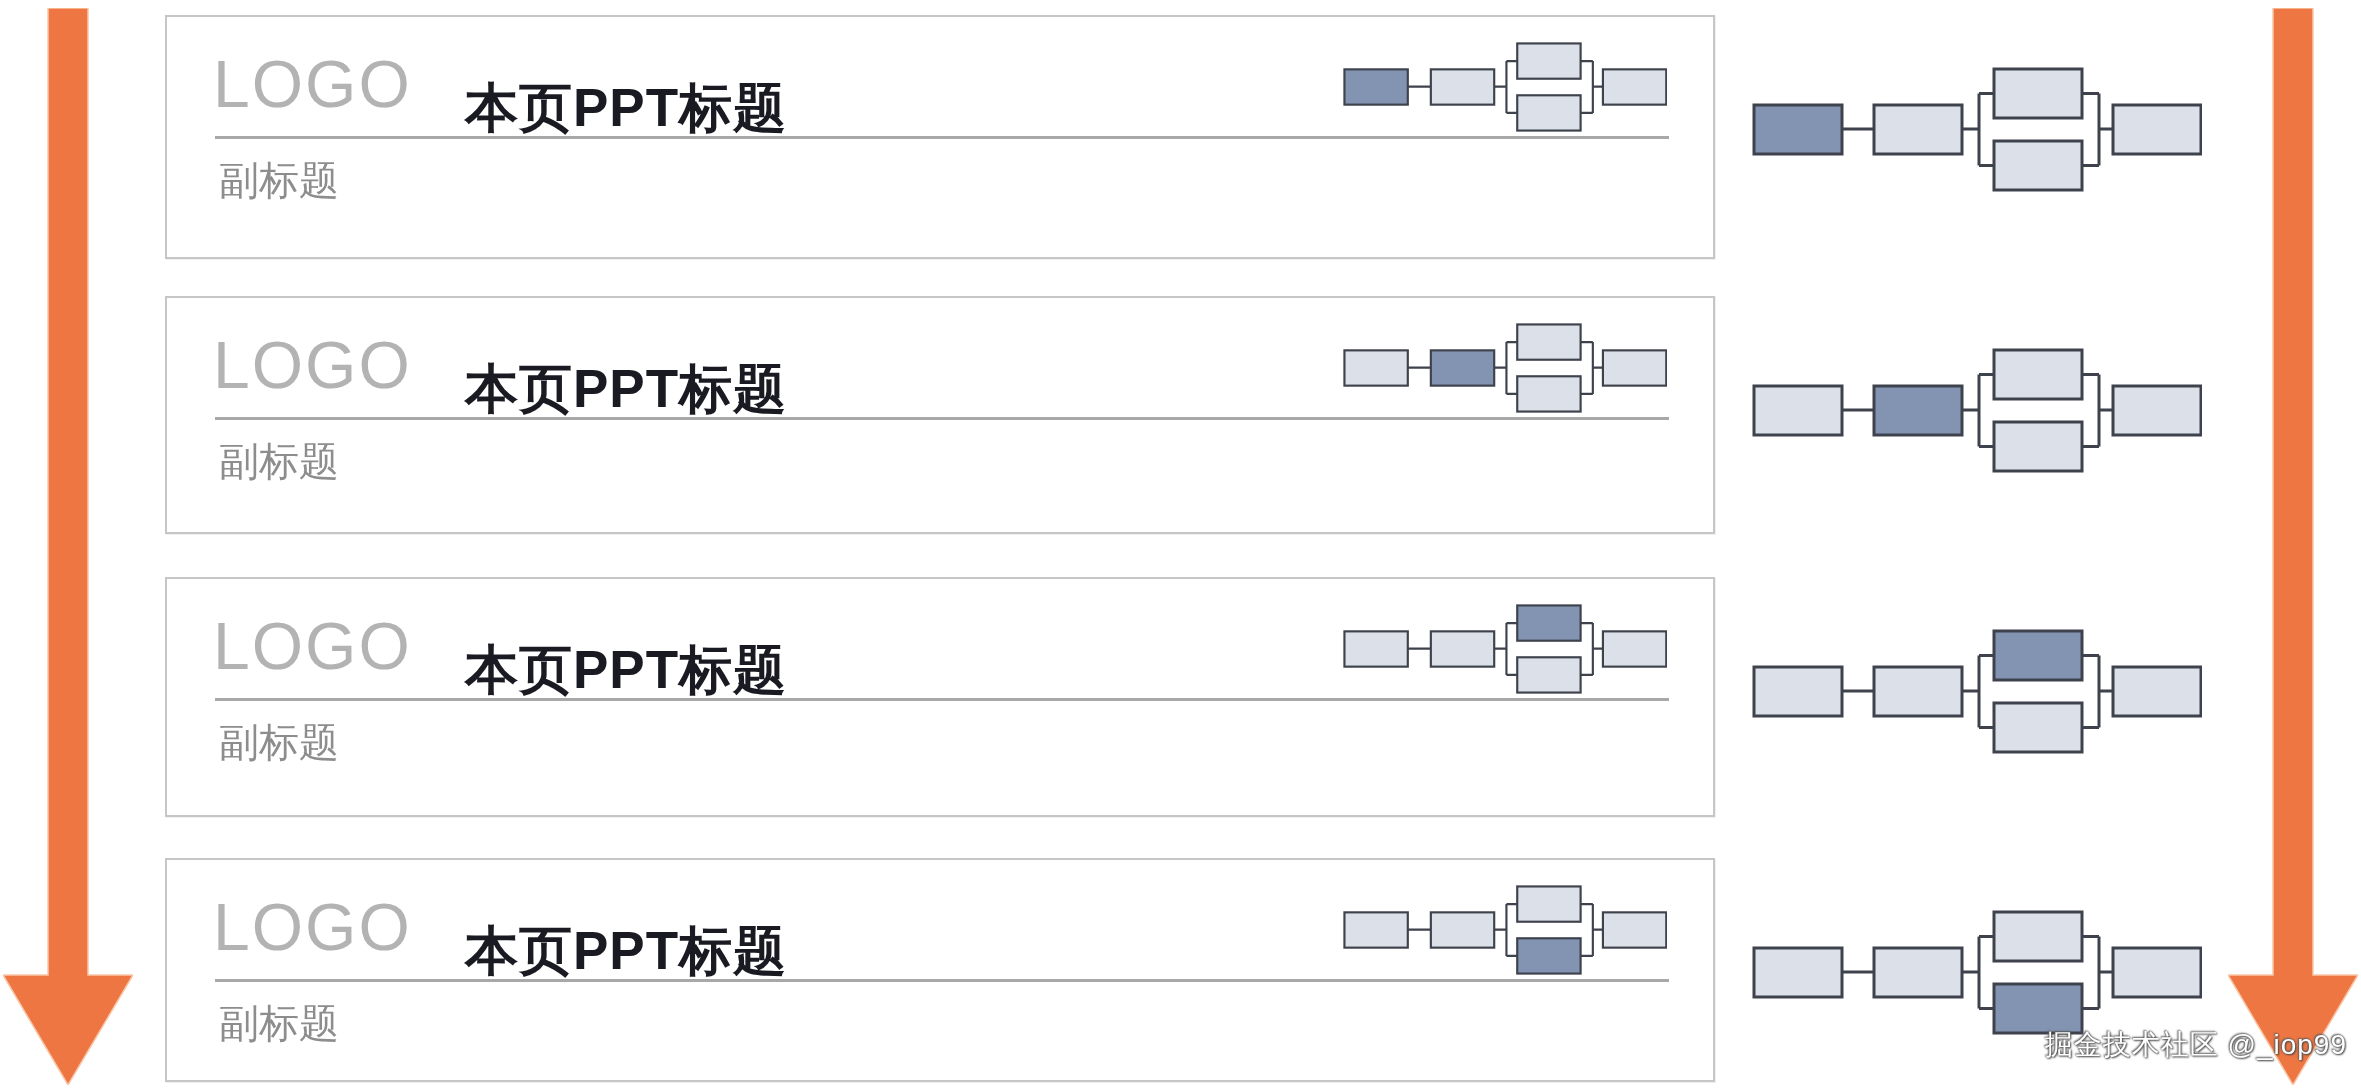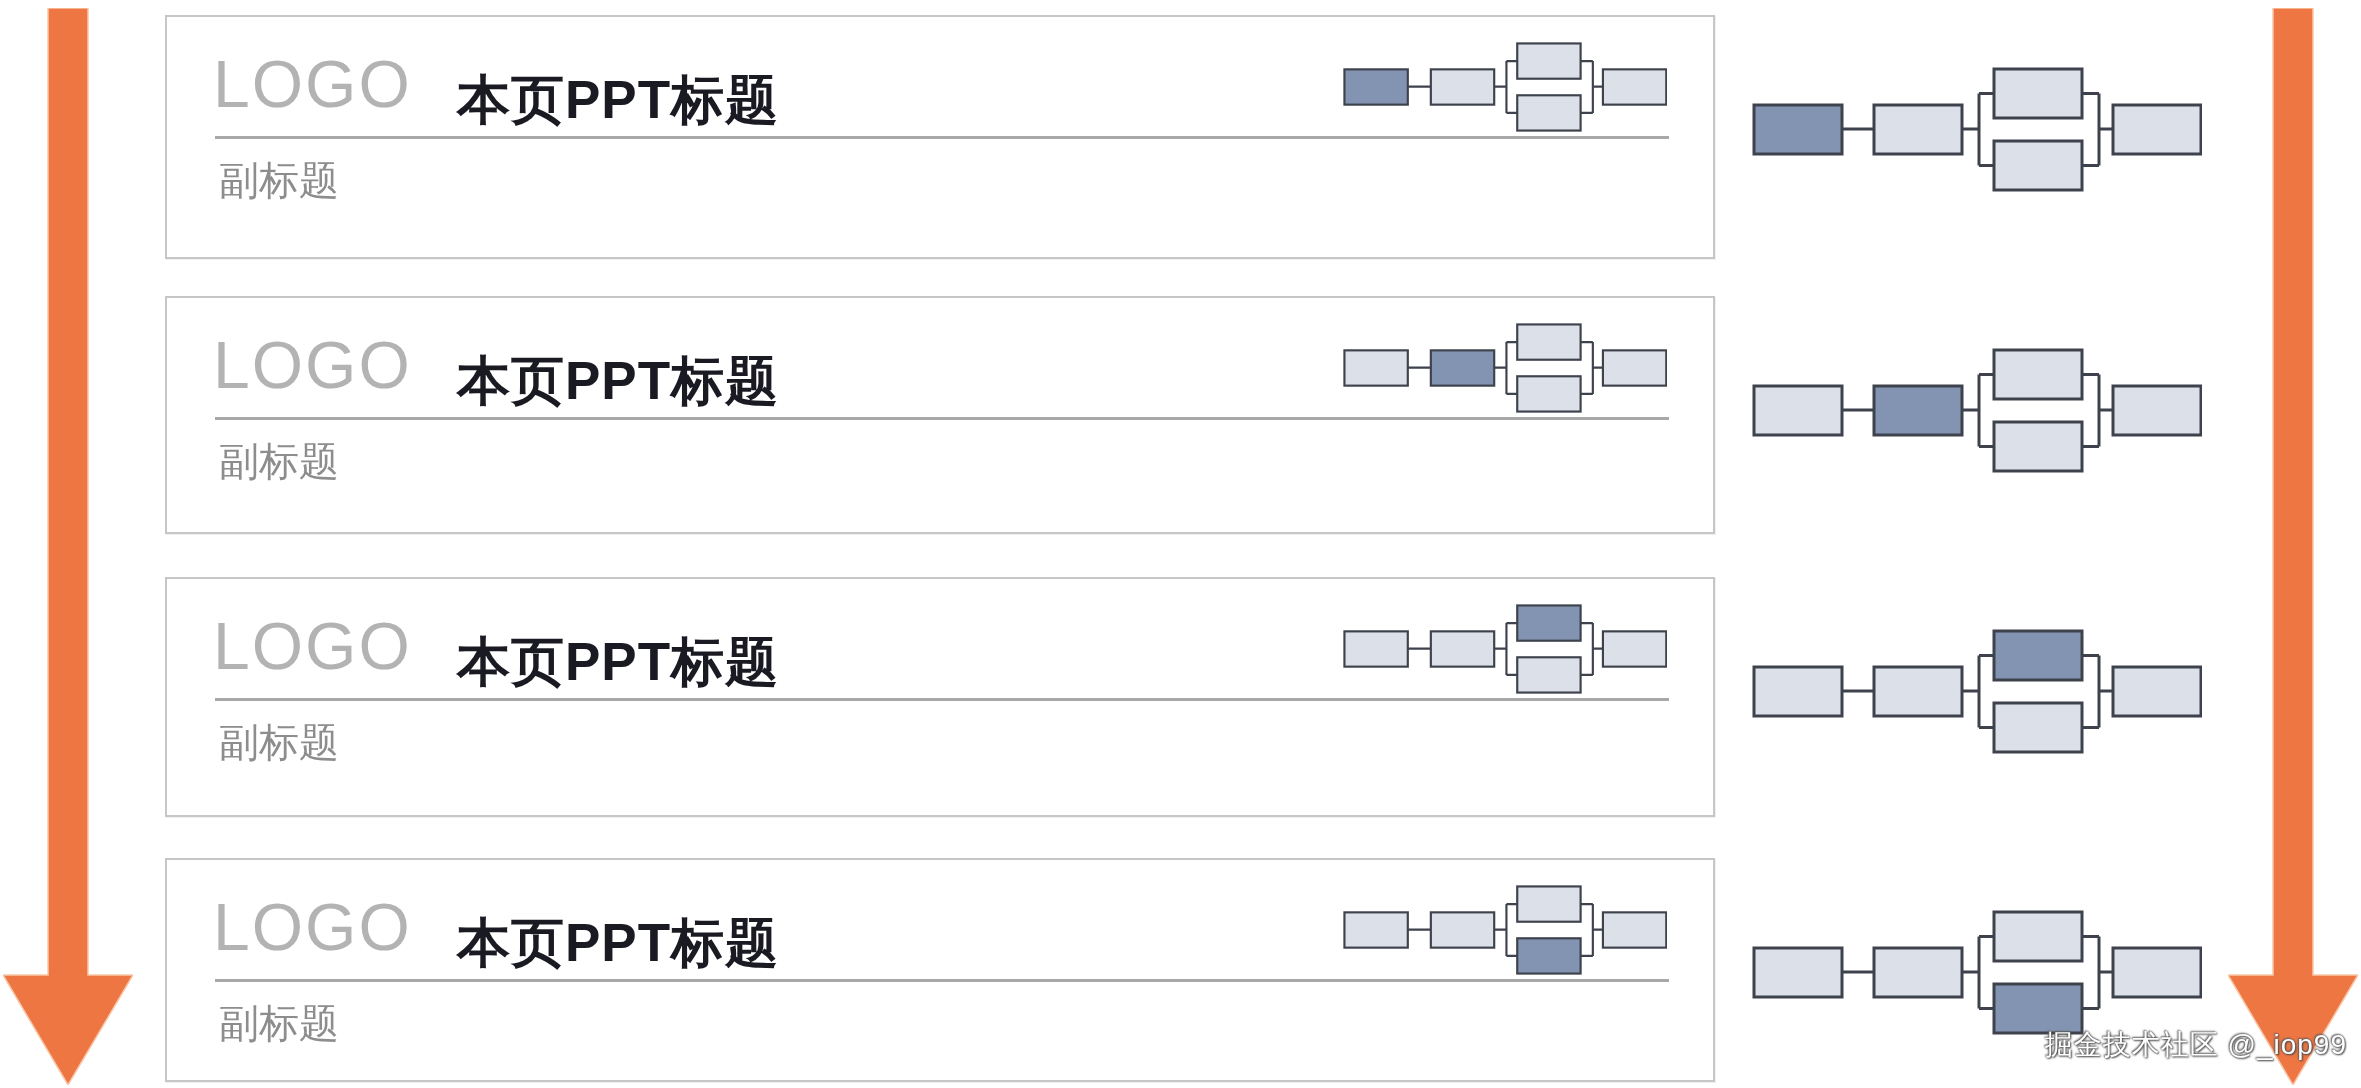--- a/index.html
+++ b/index.html
@@ -22,21 +22,21 @@
     position:absolute;left:165px;top:0;bottom:0;width:1546px;
     background:#fff;border:2px solid var(--panel_border);
     box-shadow:1px 1px 0 rgba(0,0,0,0.06);
   }
   .logo{
     position:absolute;left:46px;top:32px;
     font-size:66px;line-height:70px;font-weight:400;letter-spacing:2px;
     color:var(--logo_text);
   }
   .title{
-    position:absolute;left:282px;top:46px;margin:8px;
+    position:absolute;left:282px;top:46px;margin:16px;
     font-size:53px;line-height:58px;font-weight:700;letter-spacing:1px;
     color:var(--title_text);
   }
   .underline{
     position:absolute;left:48px;top:119px;width:1454px;height:3px;
     background:var(--underline);
   }
   .subtitle{
     position:absolute;left:52px;top:140px;
     font-size:40px;line-height:46px;color:var(--subtitle_text);

